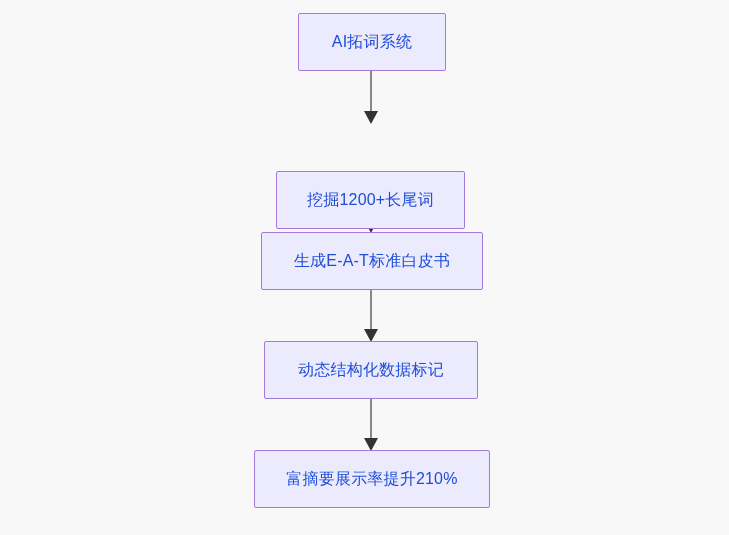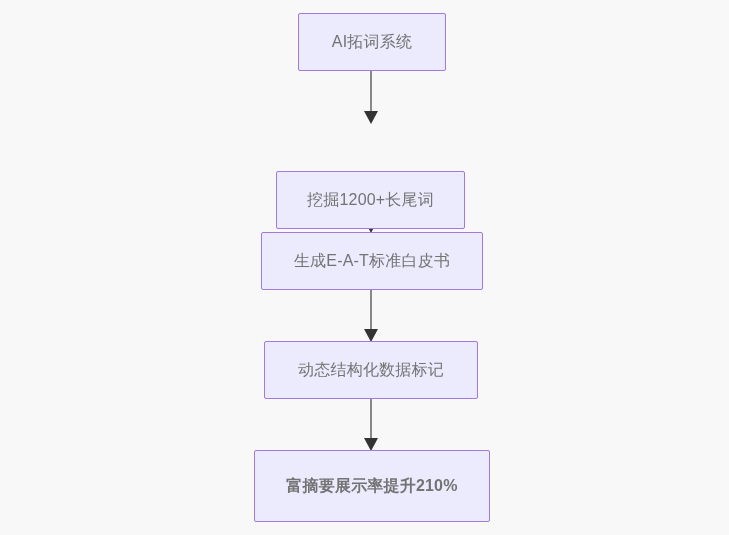--- a/index.html
+++ b/index.html
@@ -29,21 +29,21 @@
     border-radius: 2px;
     display: flex;
     align-items: center;
     justify-content: center;
     z-index: 2;
   }
 
   .flow-node-label {
     font-size: 16px;
     line-height: 1.2;
-    color: #737373;
+    color: #1d4ed8;
     white-space: nowrap;
     letter-spacing: 0.2px;
   }
 
   .flow-edge {
     position: absolute;
     z-index: 1;
     overflow: visible;
   }
 
@@ -92,17 +92,17 @@
   </div>
 
   <div class="flow-node" style="left:264px; top:341px; width:214px; height:58px;">
     <span class="flow-node-label">动态结构化数据标记</span>
   </div>
 
   <div class="flow-node" style="left:261px; top:232px; width:222px; height:58px;">
     <span class="flow-node-label">生成E-A-T标准白皮书</span>
   </div>
 
-  <div class="flow-node" style="left:254px; top:450px; width:236px; height:72px;font-weight:bold;">
+  <div class="flow-node" style="left:254px; top:450px; width:236px; height:58px;">
     <span class="flow-node-label">富摘要展示率提升210%</span>
   </div>
 
 </div>
 
 </body></html>

